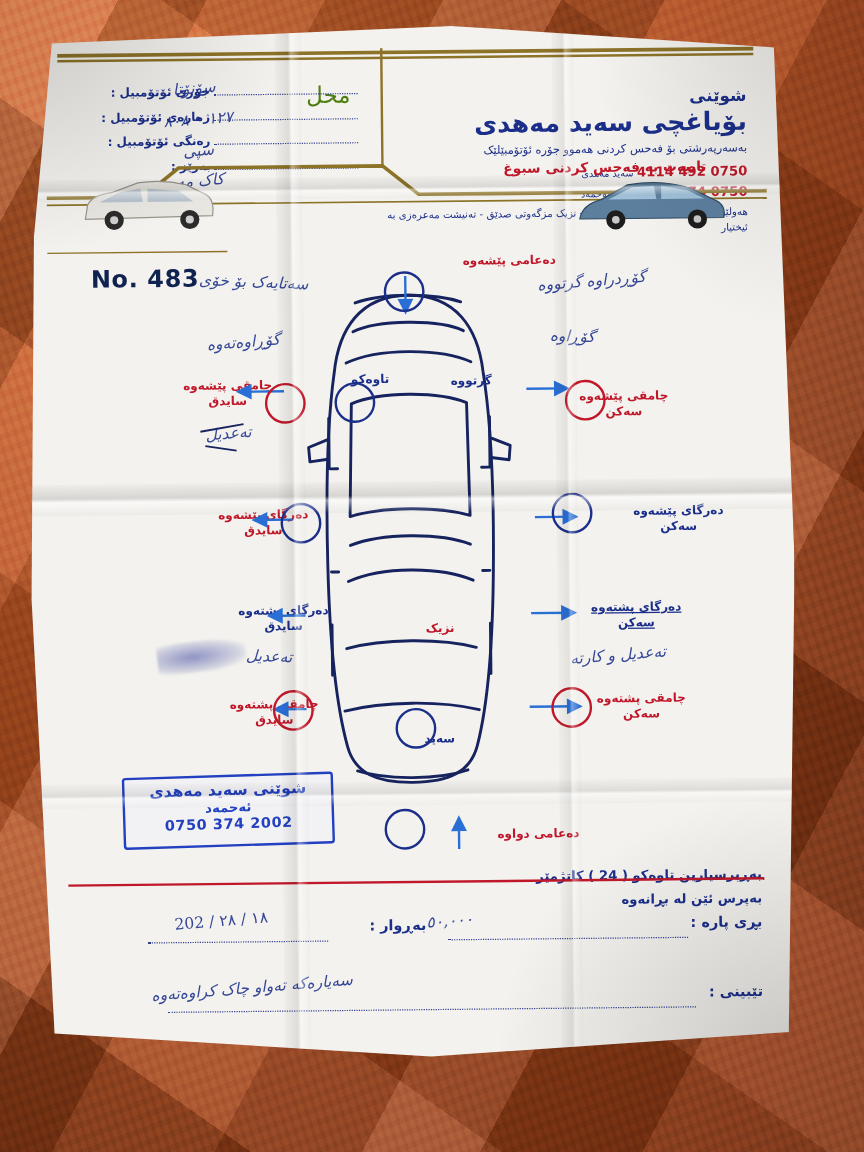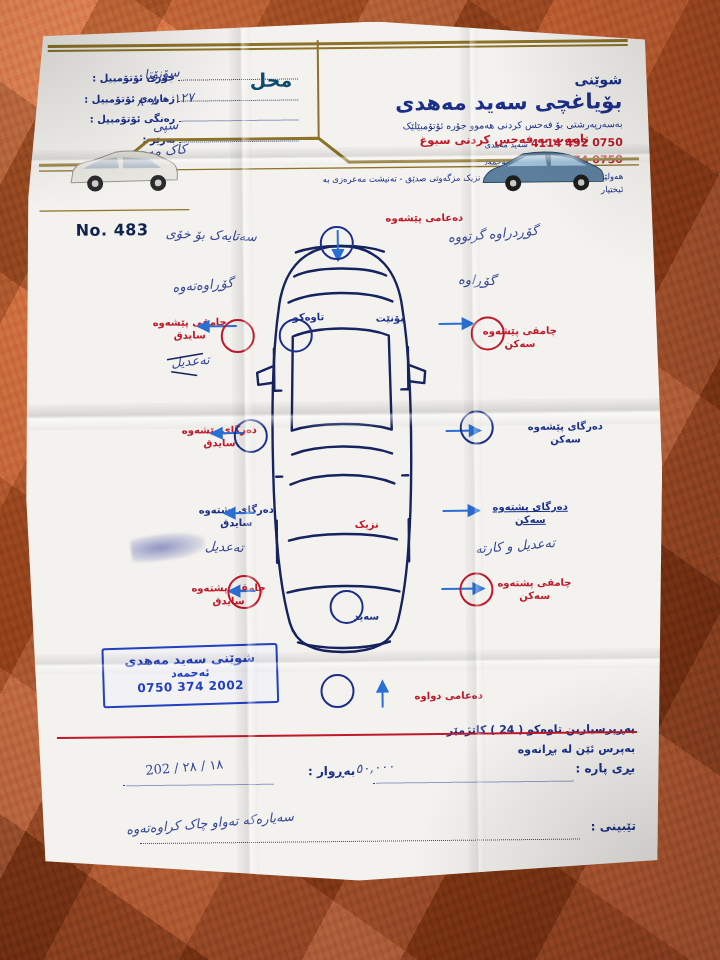--- a/index.html
+++ b/index.html
@@ -71,21 +71,21 @@
   }
   .hdr-phone{color:#c0182a;font-weight:bold;font-size:11px;letter-spacing:.3px;}
   .hdr-left-lines{
     position:absolute;left:0;top:24px;width:250px;text-align:right;
     color:#1b2f8a;font-size:10px;line-height:2.05;
   }
   .hdr-left-lines .lbl{font-weight:bold;}
   .hdr-left-lines .fill{display:inline-block;width:120px;border-bottom:1.4px dotted #33408f;}
   .gold-rule{position:absolute;left:0;right:0;height:3px;background:#8d7328;}
   .gold-thin{position:absolute;height:1.5px;background:#8d7328;}
-  .no-label{position:absolute;left:56px;top:196px;font-weight:bold;font-size:16px;color:#10224f;letter-spacing:.5px;}
+  .no-label{position:absolute;left:56px;top:196px;font-weight:bold;font-size:20px;color:#10224f;letter-spacing:.5px;}
 
   
   #stamp{
     position:absolute;left:78px;top:622px;width:172px;height:56px;
     border:2.5px solid #2340c0;border-radius:3px;
     color:#2340c0;text-align:center;transform:rotate(-1.2deg);
     background:rgba(240,242,255,.35);
   }
   #stamp .s1{font-size:13px;font-weight:bold;margin-top:4px;}
   #stamp .s2{font-size:11px;font-weight:bold;}
@@ -129,21 +129,21 @@
 
   <div id="header">
 
     <div class="hdr-title rtl">
       <div>
         <span class="hdr-shop">شوێنی</span>
       </div>
       <div>بۆیاغچی سەید مەهدی</div>
     </div>
 
-    <div class="abs rtl" style="right:336px;top:26px;color:#0c4a6e;font-weight:bold;font-size:19px;">محل</div>
+    <div class="abs rtl" style="right:336px;top:26px;color:#4d7c0f;font-weight:normal;font-size:19px;">محل</div>
 
     <div class="hdr-sub rtl">
       <div>بەسەرپەرشتی  بۆ فەحس کردنی هەموو جۆرە ئۆتۆمبێلێک</div>
       <div style="margin-top:2px;">
         <span class="hdr-phone">0750 492 4114</span>
         <span style="font-size:8px;">سەید مەهدی</span>
       </div>
       <div>
         <span class="hdr-phone">0750 374 2002</span>
         <span style="font-size:8px;">سەید ئەحمەد</span>
@@ -248,21 +248,21 @@
       <path d="M43 108 L43 150"></path>
         <path d="M177 108 L177 150"></path>
       <path d="M44 280 L44 322"></path>
         <path d="M176 280 L176 322"></path>
 
       <path d="M66 12 C 88 4 132 4 154 12"></path>
       <path d="M64 402 C 88 410 132 410 156 402"></path>
     </g>
   </svg>
 
-  <div class="anno blue" style="left:355px;top:290px;"><span>بۆنێت</span></div>
+  <div class="anno blue" style="left:355px;top:290px;"><span>گرتووە</span></div>
   <div class="anno blue" style="left:272px;top:288px;"><span>تاوەکو</span></div>
   <div class="anno red" style="left:332px;top:496px;"><span>نزیک</span></div>
   <div class="anno blue" style="left:330px;top:588px;"><span>سەید</span></div>
 
   <div class="anno red" style="left:366px;top:190px;"><span>دەعامی پێشەوە</span></div>
   <div class="anno red" style="left:390px;top:668px;"><span>دەعامی دواوە</span></div>
 
   <div class="anno red" style="left:132px;top:292px;white-space:pre-line;"><span>چامقی پێشەوە
 سایدق</span></div>
   <div class="anno red" style="left:160px;top:400px;white-space:pre-line;"><span>دەرگای پێشەوە

